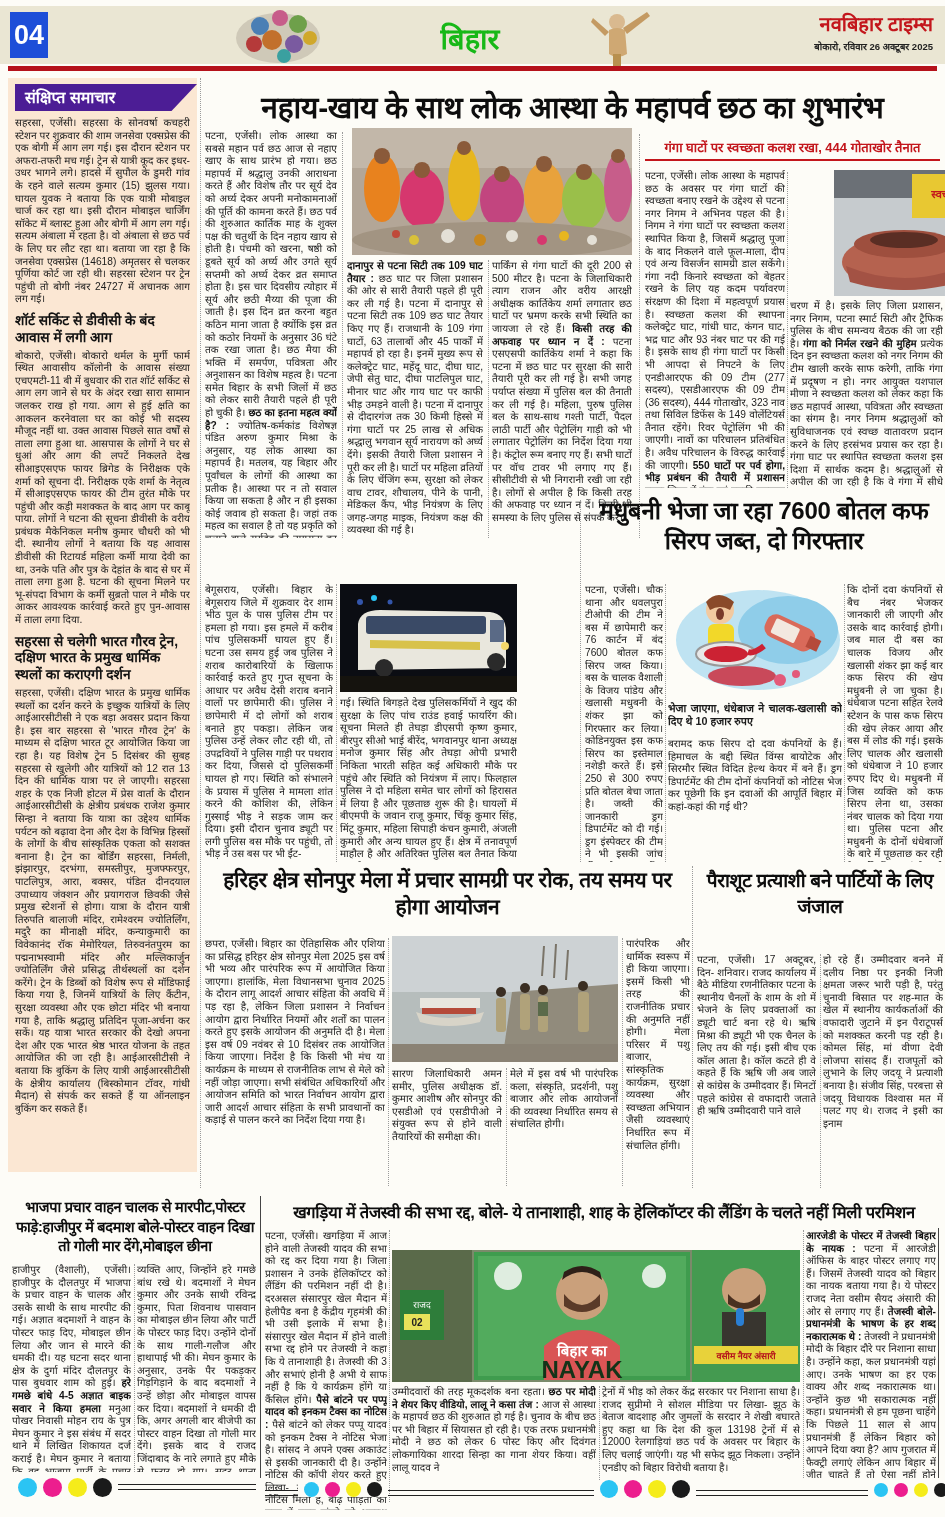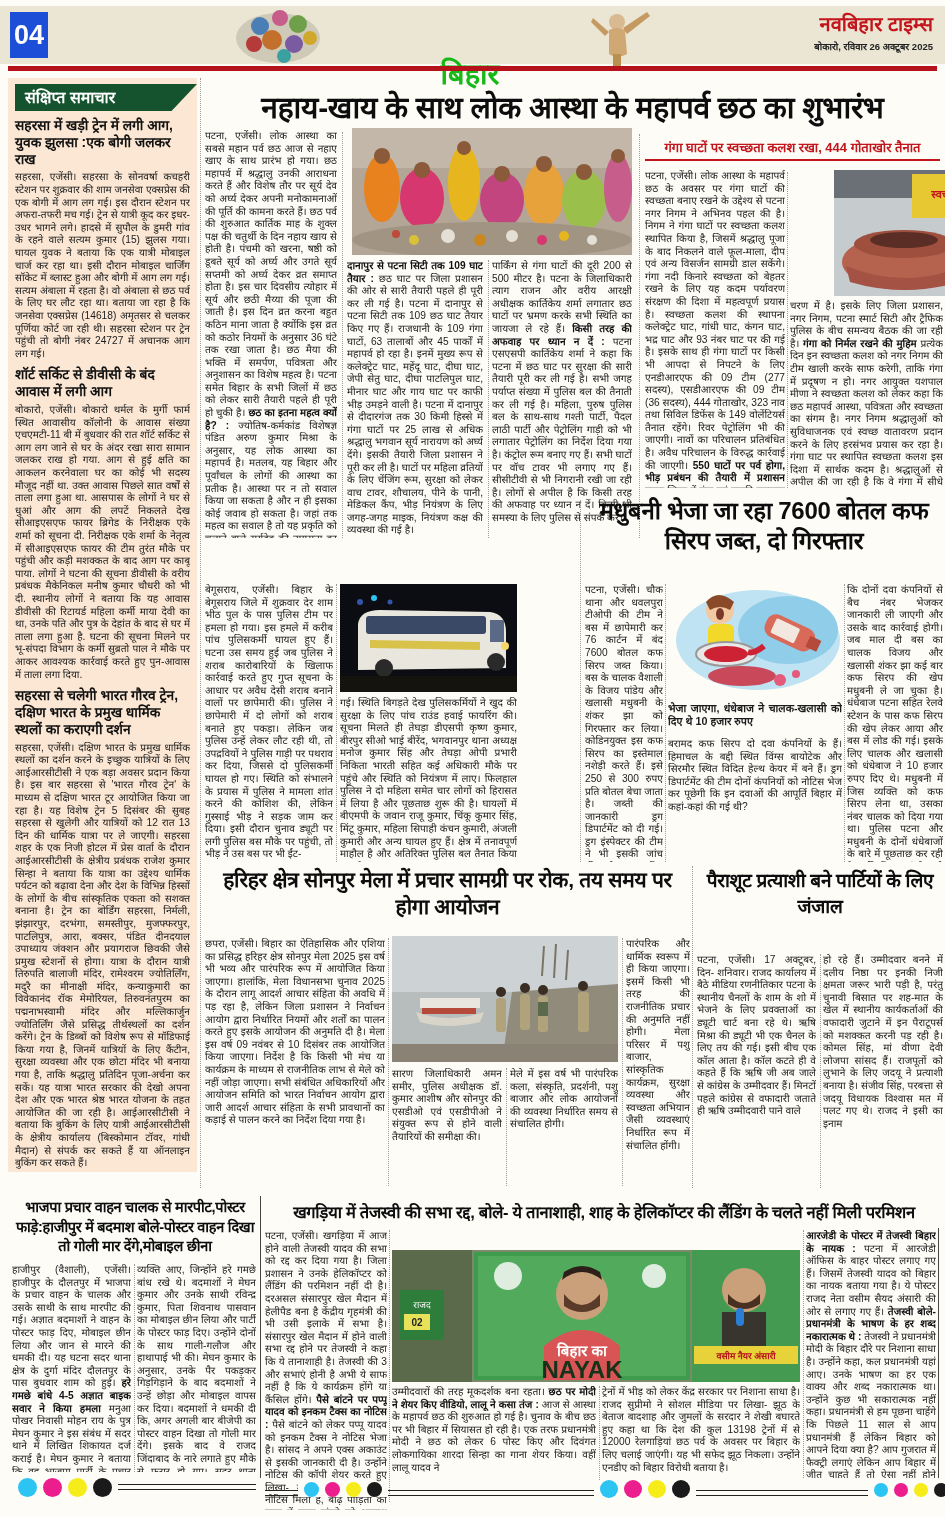--- a/index.html
+++ b/index.html
@@ -1,27 +1,27 @@
 <!DOCTYPE html>
 <html><head>
 <meta charset="utf-8">
 <style>
   html,body{margin:0;padding:0;background:#888;}
   .page{position:relative;width:945px;height:1517px;background:#fdfcf7;font-family:"Liberation Sans","DejaVu Sans",sans-serif;overflow:hidden;margin:0 auto;}
   .abs{position:absolute;}
   
   .hdr-strip{left:0;top:6px;width:945px;height:58px;background:#eae6d3;}
   .pagenum{left:10px;top:12px;width:38px;height:46px;background:#1d4ed8;color:#fff;font-weight:bold;font-size:27px;display:flex;align-items:center;justify-content:center;}
-  .section-title{left:375px;top:18px;width:190px;text-align:center;color:#17b817;font-size:29px;font-weight:bold;margin-top:35px;}
+  .section-title{left:375px;top:18px;width:190px;text-align:center;color:#17b817;font-size:29px;font-weight:bold;}
   .masthead{right:12px;top:14px;width:220px;text-align:right;color:#c3161c;font-size:20px;font-weight:bold;line-height:1.05;}
   .dateline{right:12px;top:40px;width:220px;text-align:right;color:#222;font-size:9.5px;font-weight:bold;}
   .red-rule{left:8px;top:66px;width:929px;height:5px;background:#b5121b;}
   
   .sidebar{left:8px;top:78px;width:189px;height:1094px;background:#fbe7d3;padding:6px 7px;box-sizing:border-box;overflow:hidden;}
-  .brief-banner{width:172px;height:27px;background:#14532d;color:#fff;font-weight:bold;font-size:16px;line-height:27px;padding-left:10px;clip-path:polygon(0 0,100% 0,86% 100%,0 100%);margin-bottom:6px;}
+  .brief-banner{width:172px;height:27px;background:#4c1d95;color:#fff;font-weight:bold;font-size:16px;line-height:27px;padding-left:10px;clip-path:polygon(0 0,100% 0,86% 100%,0 100%);margin-bottom:6px;}
   .brief-head{font-weight:bold;font-size:13.8px;line-height:1.22;color:#111;margin:7px 0 3px 0;}
   .body-txt{font-size:10.2px;line-height:1.235;text-align:justify;color:#1c1c1c;overflow:hidden;}
   .runin{font-weight:bold;color:#111;}
   .headline{font-weight:bold;color:#0d0d0d;text-align:center;overflow:hidden;letter-spacing:-.3px;}
   .red-subhead{color:#c3161c;font-weight:bold;font-size:13px;text-align:center;border-bottom:2.5px solid #c3161c;padding-bottom:3px;white-space:nowrap;overflow:hidden;}
   .vsep{border-left:1px dotted #9b9b9b;width:0;}
   .solidline{background:#444;}
   
   .dbl{height:6px;border-top:1.6px solid #222;border-bottom:1.6px solid #222;box-sizing:border-box;}
   .dots{display:flex;gap:6px;align-items:center;background:#fdfcf7;padding:0 6px;}
@@ -59,21 +59,20 @@
       <rect x="48" y="50" width="8" height="12" fill="#b8904f"></rect>
     </svg>
   </div>
   <div class="abs masthead">नवबिहार टाइम्स</div>
   <div class="abs dateline">बोकारो, रविवार 26 अक्टूबर 2025</div>
   <div class="abs red-rule"></div>
 
   <div class="abs sidebar">
     <div class="brief-banner">संक्षिप्त समाचार</div>
     <div>
-      <div class="brief-head">सहरसा में खड़ी ट्रेन में लगी आग, युवक झुलसा :एक बोगी जलकर राख</div>
       <div class="body-txt">सहरसा, एजेंसी। सहरसा के सोनवर्षा कचहरी स्टेशन पर शुक्रवार की शाम जनसेवा एक्सप्रेस की एक बोगी में आग लग गई। इस दौरान स्टेशन पर अफरा-तफरी मच गई। ट्रेन से यात्री कूद कर इधर-उधर भागने लगे। हादसे में सुपौल के डुमरी गांव के रहने वाले सत्यम कुमार (15) झुलस गया। घायल युवक ने बताया कि एक यात्री मोबाइल चार्ज कर रहा था। इसी दौरान मोबाइल चार्जिंग सॉकेट में ब्लास्ट हुआ और बोगी में आग लग गई। सत्यम अंबाला में रहता है। वो अंबाला से छठ पर्व के लिए घर लौट रहा था। बताया जा रहा है कि जनसेवा एक्सप्रेस (14618) अमृतसर से चलकर पूर्णिया कोर्ट जा रही थी। सहरसा स्टेशन पर ट्रेन पहुंची तो बोगी नंबर 24727 में अचानक आग लग गई।</div>
     </div>
     <div>
       <div class="brief-head">शॉर्ट सर्किट से डीवीसी के बंद आवास में लगी आग</div>
       <div class="body-txt">बोकारो, एजेंसी। बोकारो थर्मल के मुर्गी फार्म स्थित आवासीय कॉलोनी के आवास संख्या एचएमटी-11 बी में बुधवार की रात शॉर्ट सर्किट से आग लग जाने से घर के अंदर रखा सारा सामान जलकर राख हो गया. आग से हुई क्षति का आकलन करनेवाला घर का कोई भी सदस्य मौजूद नहीं था. उक्त आवास पिछले सात वर्षों से ताला लगा हुआ था. आसपास के लोगों ने घर से धुआं और आग की लपटें निकलते देख सीआइएसएफ फायर ब्रिगेड के निरीक्षक एके शर्मा को सूचना दी. निरीक्षक एके शर्मा के नेतृत्व में सीआइएसएफ फायर की टीम तुरंत मौके पर पहुंची और कड़ी मशक्कत के बाद आग पर काबू पाया. लोगों ने घटना की सूचना डीवीसी के वरीय प्रबंधक मैकेनिकल मनीष कुमार चौधरी को भी दी. स्थानीय लोगों ने बताया कि यह आवास डीवीसी की रिटायर्ड महिला कर्मी माया देवी का था, उनके पति और पुत्र के देहांत के बाद से घर में ताला लगा हुआ है. घटना की सूचना मिलने पर भू-संपदा विभाग के कर्मी सुब्रतो पाल ने मौके पर आकर आवश्यक कार्रवाई करते हुए पुन-आवास में ताला लगा दिया.</div>
     </div>
     <div>
       <div class="brief-head">सहरसा से चलेगी भारत गौरव ट्रेन, दक्षिण भारत के प्रमुख धार्मिक स्थलों का कराएगी दर्शन</div>
       <div class="body-txt">सहरसा, एजेंसी। दक्षिण भारत के प्रमुख धार्मिक स्थलों का दर्शन करने के इच्छुक यात्रियों के लिए आईआरसीटीसी ने एक बड़ा अवसर प्रदान किया है। इस बार सहरसा से 'भारत गौरव ट्रेन' के माध्यम से दक्षिण भारत टूर आयोजित किया जा रहा है। यह विशेष ट्रेन 5 दिसंबर की सुबह सहरसा से खुलेगी और यात्रियों को 12 रात 13 दिन की धार्मिक यात्रा पर ले जाएगी। सहरसा शहर के एक निजी होटल में प्रेस वार्ता के दौरान आईआरसीटीसी के क्षेत्रीय प्रबंधक राजेश कुमार सिन्हा ने बताया कि यात्रा का उद्देश्य धार्मिक पर्यटन को बढ़ावा देना और देश के विभिन्न हिस्सों के लोगों के बीच सांस्कृतिक एकता को सशक्त बनाना है। ट्रेन का बोर्डिंग सहरसा, निर्मली, झंझारपुर, दरभंगा, समस्तीपुर, मुजफ्फरपुर, पाटलिपुत्र, आरा, बक्सर, पंडित दीनदयाल उपाध्याय जंक्शन और प्रयागराज छिवकी जैसे प्रमुख स्टेशनों से होगा। यात्रा के दौरान यात्री तिरुपति बालाजी मंदिर, रामेश्वरम ज्योतिर्लिंग, मदुरै का मीनाक्षी मंदिर, कन्याकुमारी का विवेकानंद रॉक मेमोरियल, तिरुवनंतपुरम का पद्मनाभस्वामी मंदिर और मल्लिकार्जुन ज्योतिर्लिंग जैसे प्रसिद्ध तीर्थस्थलों का दर्शन करेंगे। ट्रेन के डिब्बों को विशेष रूप से मॉडिफाई किया गया है, जिनमें यात्रियों के लिए कैंटीन, सुरक्षा व्यवस्था और एक छोटा मंदिर भी बनाया गया है, ताकि श्रद्धालु प्रतिदिन पूजा-अर्चना कर सकें। यह यात्रा भारत सरकार की देखो अपना देश और एक भारत श्रेष्ठ भारत योजना के तहत आयोजित की जा रही है। आईआरसीटीसी ने बताया कि बुकिंग के लिए यात्री आईआरसीटीसी के क्षेत्रीय कार्यालय (बिस्कोमान टॉवर, गांधी मैदान) से संपर्क कर सकते हैं या ऑनलाइन बुकिंग कर सकते हैं।</div>
     </div>

